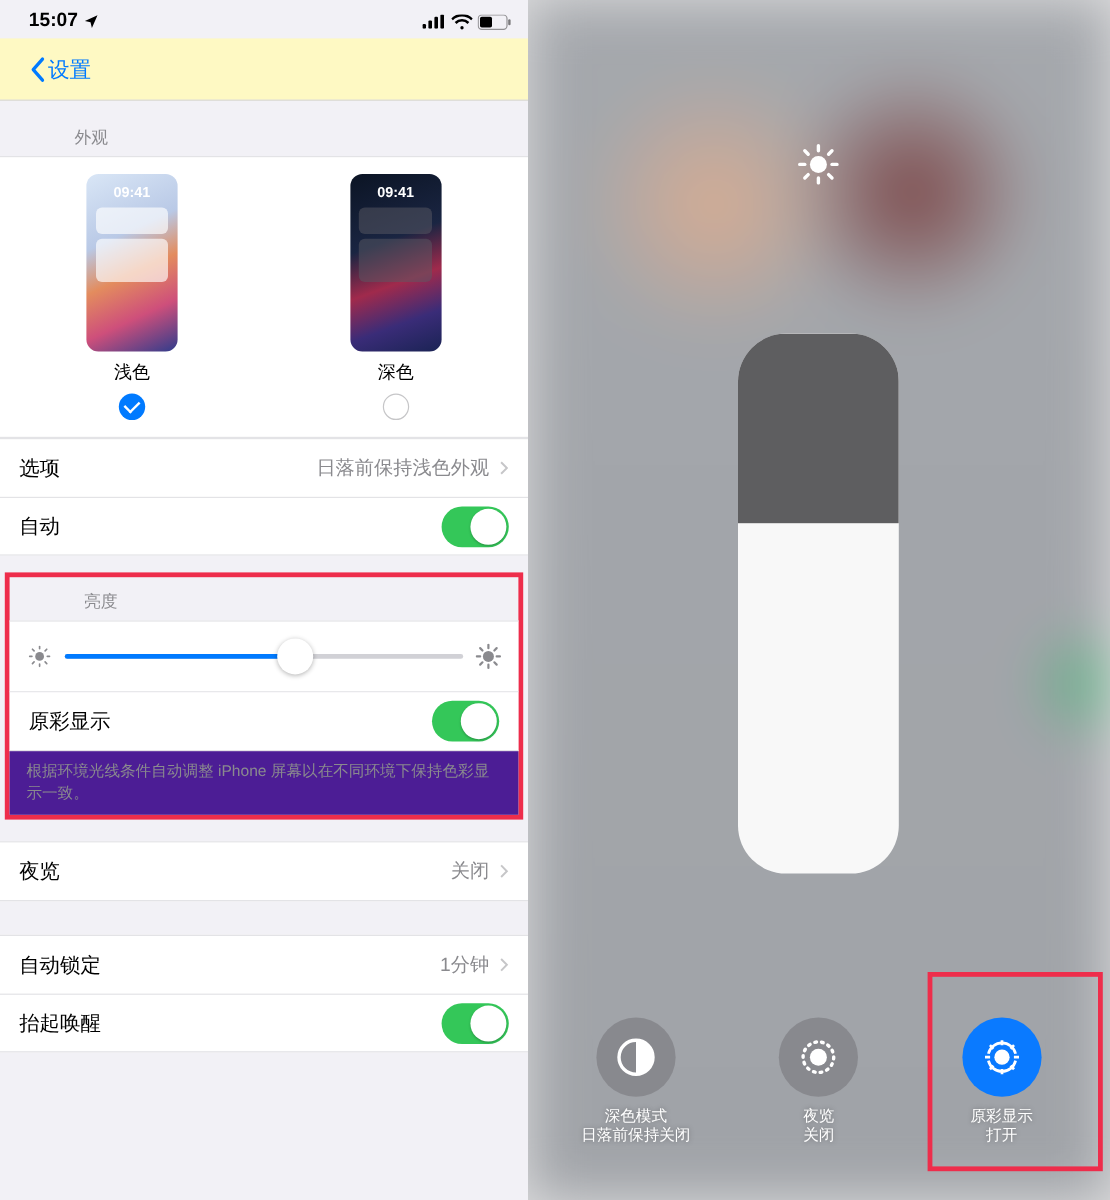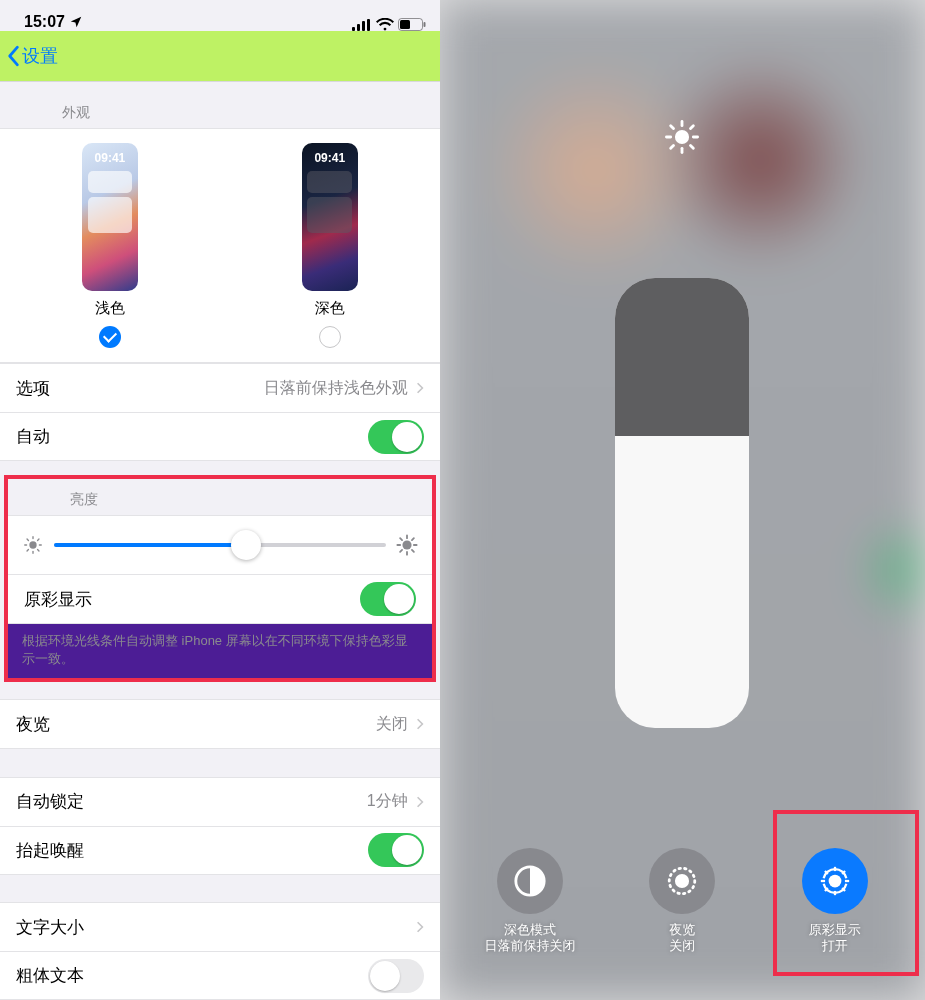--- a/index.html
+++ b/index.html
@@ -18,34 +18,34 @@
     background: #f2f1f6;
     display: flex;
     flex-direction: column;
     position: relative;
   }
   .statusbar {
     height: 32px;
     padding: 4px 14px 0 24px;
     display: flex;
     justify-content: space-between;
-    align-items: flex-end;
+    align-items: center;
     font-size: 16px;
     font-weight: 600;
     background: #f2f1f6;
   }
   .statusbar .time { display: flex; align-items: center; gap: 4px; }
   .statusbar .right-icons { display: flex; align-items: center; gap: 4px; }
   .nav {
     height: 52px;
     display: flex;
     align-items: center;
-    padding: 0 6px;
+    padding: 0 24px;
     position: relative;
-    background: #bef264;
+    background: #fef9c3;
     border-bottom: 1px solid #d8d8dc;
   }
   .nav .back {
     display: flex;
     align-items: center;
     color: #007aff;
     font-size: 18px;
     gap: 2px;
   }
   .nav .back svg { width: 14px; height: 22px; }
@@ -71,21 +71,21 @@
     border-top: 1px solid #e3e3e6;
     border-bottom: 1px solid #e3e3e6;
   }
   .app-opt {
     display: flex;
     flex-direction: column;
     align-items: center;
     gap: 8px;
   }
   .preview {
-    width: 56px;
+    width: 76px;
     height: 148px;
     border-radius: 10px;
     position: relative;
     overflow: hidden;
   }
   .preview.light { background: linear-gradient(155deg,#d9e6f6 0%,#b9c9e6 35%,#e38c5e 55%,#ce4f7b 76%,#2f3c8c 100%); }
   .preview.dark  { background: linear-gradient(160deg,#0b1424 0%,#1a2542 38%,#a02a4c 60%,#3a2c78 80%,#1a2354 100%); }
   .preview .clock {
     position: absolute; top: 8px; left: 0; right: 0;
     text-align: center; color: #fff; font-size: 12px; font-weight: 600;
@@ -357,34 +357,20 @@
           </svg>
       </span>
     </div>
     <div class="row">
       <span>抬起唤醒</span>
       <div class="switch on"></div>
     </div>
   </div>
 
   <div style="height:28px"></div>
-  <div class="list">
-    <div class="row">
-      <span>文字大小</span>
-      <span class="value">
-        <svg class="chev" viewBox="0 0 10 16">
-            <path d="M2 2 L8 8 L2 14"></path>
-          </svg>
-      </span>
-    </div>
-    <div class="row">
-      <span>粗体文本</span>
-      <div class="switch off"></div>
-    </div>
-  </div>
 
 </div>
 
 <div class="right">
   <div class="cc-bg"></div>
   <div class="cc-overlay"></div>
   <div class="cc-sun">
     <svg viewBox="0 0 24 24">
       <circle cx="12" cy="12" r="5" fill="#fff"></circle>
       <g stroke="#fff" stroke-width="2" stroke-linecap="round">

